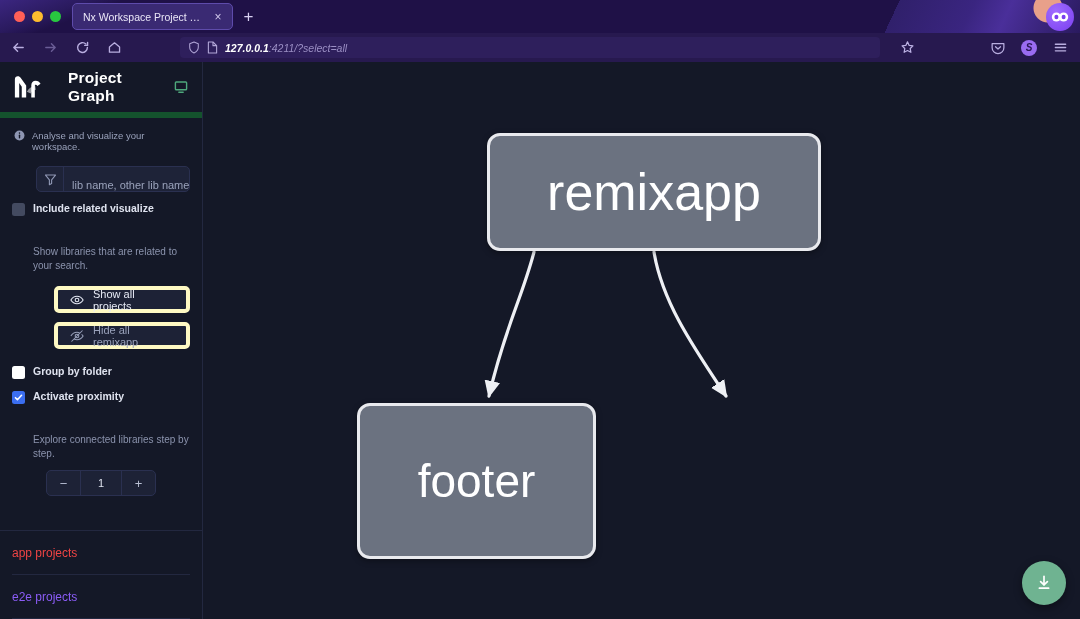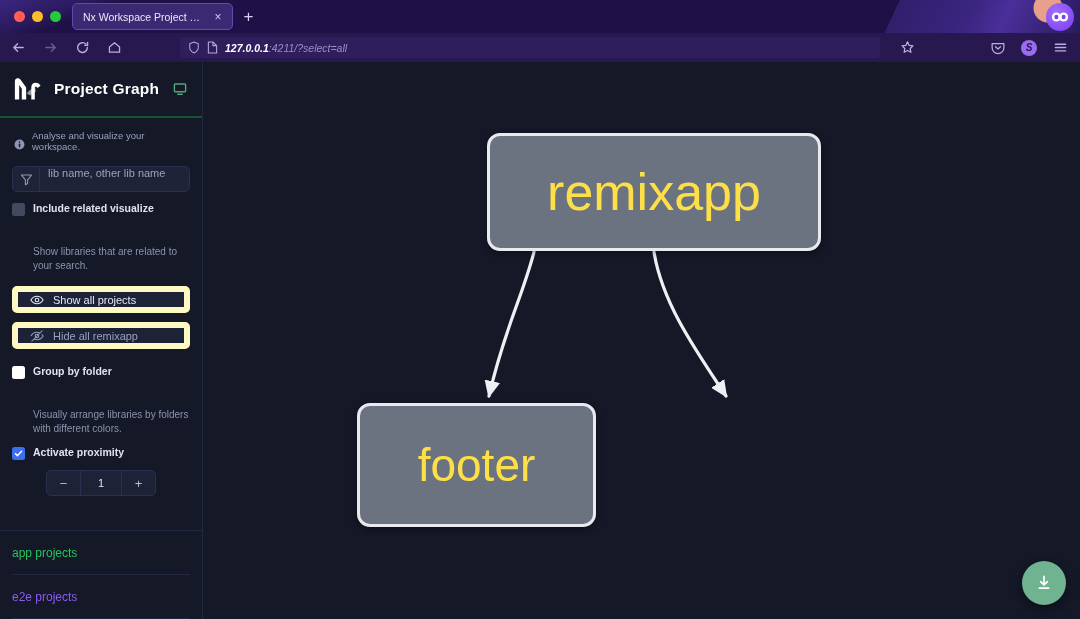--- a/index.html
+++ b/index.html
@@ -100,38 +100,38 @@
     background: #141827;
   }
 
   .sidebar {
     position: absolute; left: 0; top: 0; width: 203px; height: 557px;
     background: #141827;
     border-right: 1px solid #232840;
     display: flex; flex-direction: column;
   }
   .sb-head {
-    height: 56px; display: flex; align-items: center; gap: 10px;
-    padding: 0 14px; border-bottom: 2px solid #14532d;
+    height: 56px; display: flex; align-items: center; gap: 24px;
+    padding: 0 14px; border-bottom: 6px solid #14532d;
   }
   .nx-logo { width: 30px; height: 24px; flex: none; }
   .sb-title { color: #ffffff; font-size: 15.5px; font-weight: bold; letter-spacing: .2px; }
   .monitor-ico { margin-left: 4px; color: #4ea87c; display: flex; }
 
   .sb-note {
-    display: flex; align-items: flex-end; gap: 7px;
+    display: flex; align-items: flex-start; gap: 7px;
     padding: 12px 14px 0 14px;
     color: #9aa2bb; font-size: 9.5px;
   }
   .info-ico { flex: none; color: #8e96b2; }
 
   .search-wrap { padding: 14px 12px 0 12px; }
   .search-box {
     height: 26px; background: #1e2338; border: 1px solid #2a3050; border-radius: 5px;
-    display: flex; align-items: flex-start; overflow: hidden;
+    display: flex; align-items: flex-end; overflow: hidden; margin-left: 24px;
   }
   .search-ico {
     width: 27px; height: 100%; display: flex; align-items: center; justify-content: center;
     color: #8f97b4; border-right: 1px solid #2a3050; flex: none;
   }
   .search-input {
     flex: 1; border: none; outline: none; background: transparent;
     color: #cdd3e4; font-size: 11px; padding: 0 8px;
     font-family: "Liberation Sans", sans-serif;
   }
@@ -146,23 +146,24 @@
   .cb.off { background: #434a60; }
   .cb.white { background: #ffffff; }
   .cb.on { background: #3b6ef0; }
   .cb.on svg { display: block; }
   .opt-label { color: #dfe3ef; font-size: 10.5px; font-weight: bold; }
   .opt-desc { color: #8b93ad; font-size: 10px; line-height: 1.35; margin-top: 2px; }
   .opt-body { padding-left: 21px; margin-top: 29px; }
 
   .btns { padding: 14px 12px 0 12px; display: flex; flex-direction: column; gap: 9px; }
   .pbtn {
-    height: 27px; background: #1d2236; border: 6px solid #fef9c3; border-radius: 5px;
+    height: 27px; background: #1d2236; border: 4px solid #fef9c3; border-radius: 5px;
     display: flex; align-items: center; gap: 9px; padding: 0 12px;
     font-size: 11px;
+    margin-left: 42px;
   }
   .pbtn.bright { color: #e6eaf5; }
   .pbtn.bright .pbtn-ico { color: #e6eaf5; }
   .pbtn.dim { color: #99a1ba; }
   .pbtn.dim .pbtn-ico { color: #99a1ba; }
   .pbtn-ico { display: flex; flex: none; }
 
   .stepper {
     margin: 10px 0 0 34px; width: 110px; height: 26px;
     background: #1d2236; border: 1px solid #2a3050; border-radius: 5px;
@@ -178,37 +179,37 @@
     flex: 1; display: flex; align-items: center; justify-content: center;
     color: #dfe3ef; font-size: 11px;
   }
 
   .sb-spacer { flex: 1; }
   .sb-sections { border-top: 1px solid #232840; padding: 0 12px; }
   .sb-section {
     height: 44px; display: flex; align-items: center;
     border-bottom: 1px solid #232840; font-size: 12px;
   }
-  .sb-section.dim { color: #22c55e; }
+  .sb-section.dim { color: #ef4444; }
   .sb-section.bright { color: #8b5cf6; }
 
   
   .canvas {
     position: absolute; left: 204px; top: 0; right: 0; bottom: 0;
     background: #141827; overflow: hidden;
   }
   .gsvg { position: absolute; left: 0; top: 0; width: 876px; height: 557px; }
 
   .node {
     position: absolute;
     background: #6b7280;
     border: 3px solid #e9eaee;
     border-radius: 13px;
     display: flex; align-items: center; justify-content: center;
-    color: #fde047;
+    color: #ffffff;
     box-shadow: 0 2px 6px rgba(0,0,0,.35);
   }
   .node-label { font-weight: normal; line-height: 1; }
 
   .fab {
     position: absolute; right: 14px; bottom: 14px;
     width: 44px; height: 44px; border-radius: 50%;
     background: #6fb391;
     display: flex; align-items: center; justify-content: center;
     box-shadow: 0 3px 8px rgba(0,0,0,.4);
@@ -376,34 +377,34 @@
           </span>
           <span>Hide all remixapp</span>
         </div>
       </div>
 
       <div class="opt" style="padding-top:16px">
         <div class="opt-row">
           <span class="cb white"></span>
           <span class="opt-label">Group by folder</span>
         </div>
-        <div class="opt-body">
-          <div class="opt-desc">Visually arrange libraries by folders with different colors.</div>
-        </div>
       </div>
 
       <div class="opt" style="padding-top:11px">
         <div class="opt-row">
           <span class="cb on">
             <svg width="9" height="9" viewBox="0 0 10 10" fill="none" stroke="#ffffff" stroke-width="1.7" stroke-linecap="round" stroke-linejoin="round">
               <path d="M1.6 5.2l2.2 2.2L8.4 2.6"></path>
             </svg>
           </span>
           <span class="opt-label">Activate proximity</span>
         </div>
+        <div class="opt-body">
+          <div class="opt-desc">Explore connected libraries step by step.</div>
+        </div>
         <div class="stepper">
           <div class="st-btn left">−</div>
           <div class="st-val">1</div>
           <div class="st-btn right">+</div>
         </div>
       </div>
 
       <div class="sb-spacer"></div>
 
       <div class="sb-sections">
@@ -421,21 +422,21 @@
           </marker>
         </defs>
         <path d="M330 190 C 318 236, 300 268, 285 334" fill="none" stroke="#eef0f4" stroke-width="3.2" stroke-linecap="round" marker-end="url(#ah)"></path>
         <path d="M450 190 C 458 240, 490 286, 522 334" fill="none" stroke="#eef0f4" stroke-width="3.2" stroke-linecap="round" marker-end="url(#ah)"></path>
       </svg>
 
       <div class="node" style="left:283px; top:71px; width:334px; height:118px;">
         <span class="node-label" style="font-size:52px;">remixapp</span>
       </div>
 
-      <div class="node" style="left:153px; top:341px; width:239px; height:124px;">
+      <div class="node" style="left:153px; top:341px; width:239px; height:156px;">
         <span class="node-label" style="font-size:46px;">footer</span>
       </div>
 
 
       <div class="fab">
         <span style="display:flex">
           <svg width="20" height="20" viewBox="0 0 20 20" fill="none" stroke="#ffffff" stroke-width="1.7" stroke-linecap="round" stroke-linejoin="round">
             <path d="M10 3.4v8.2"></path>
             <path d="M6.6 8.6L10 11.9l3.4-3.3"></path>
             <path d="M5.4 15.2h9.2"></path>

